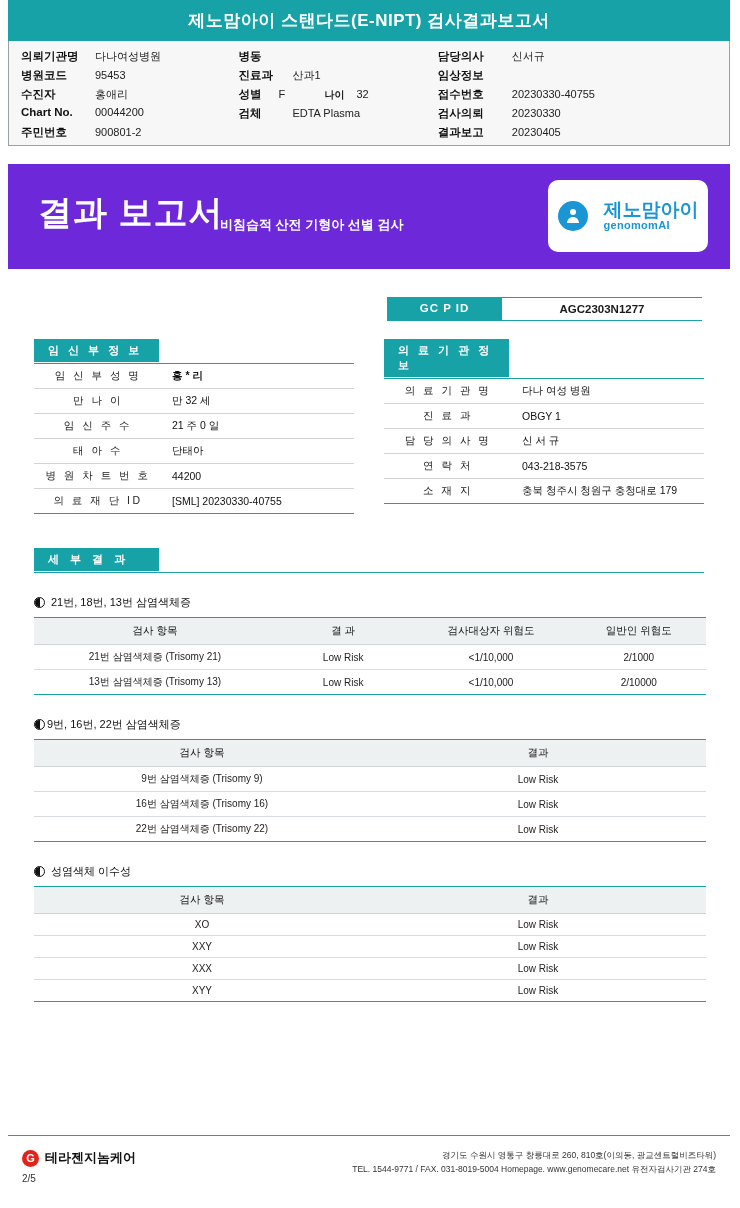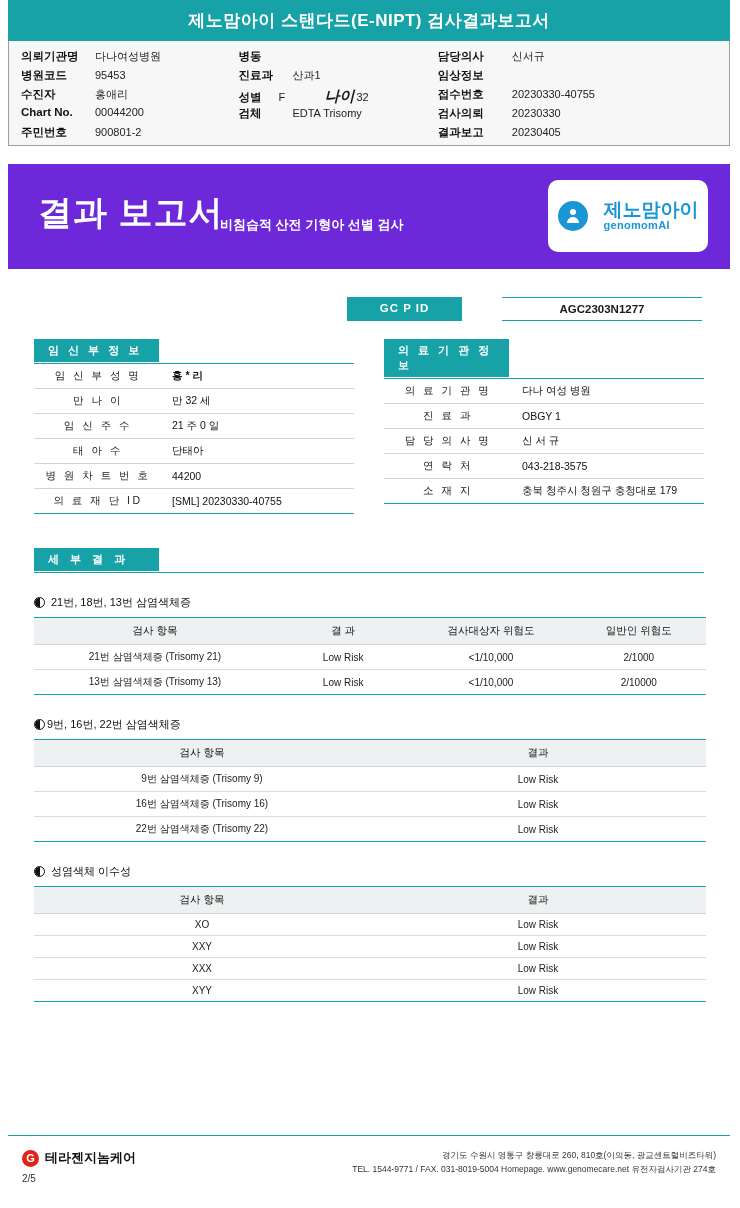--- a/index.html
+++ b/index.html
@@ -62,21 +62,21 @@
   .c1 .plabel { width: 74px; }
   .c2 .plabel { width: 54px; }
   .c3 .plabel { width: 74px; }
   .pval {
     font-size: 11px;
     color: #222;
     white-space: nowrap;
   }
   .sex-row .plabel { width: 40px; }
   .sex-row .pval { width: 46px; }
-  .sex-row .plabel2 { font-weight: bold; font-size: 15px; width: 32px; font-style: italic; }
+  .sex-row .plabel2 { font-weight: bold; font-size: 10px; width: 32px; }
 
   
   .banner {
     margin: 18px 8px 0 8px;
     background: #6d28d9;
     height: 105px;
     position: relative;
   }
   .banner-title {
     position: absolute;
@@ -133,21 +133,20 @@
     font-weight: bold;
     color: #1b96d4;
     letter-spacing: 0.3px;
   }
 
   
   .gcp-row {
     margin: 28px 36px 8px 0;
     display: flex;
     justify-content: flex-end;
-    gap: 40px;
   }
   .gcp-label {
     background: #16a2a6;
     color: #fff;
     font-size: 11.5px;
     font-weight: bold;
     width: 115px;
     text-align: center;
     padding: 5px 0;
     letter-spacing: 1px;
@@ -357,21 +356,21 @@
         <span class="pval">산과1</span>
       </div>
       <div class="prow sex-row">
         <span class="plabel">성별</span>
         <span class="pval">F</span>
         <span class="plabel2">나이</span>
         <span class="pval">32</span>
       </div>
       <div class="prow">
         <span class="plabel">검체</span>
-        <span class="pval">EDTA Trisomy</span>
+        <span class="pval">EDTA Plasma</span>
       </div>
     </div>
 
     <div class="pcol c3">
       <div class="prow">
         <span class="plabel">담당의사</span>
         <span class="pval">신서규</span>
       </div>
       <div class="prow">
         <span class="plabel">임상정보</span>

